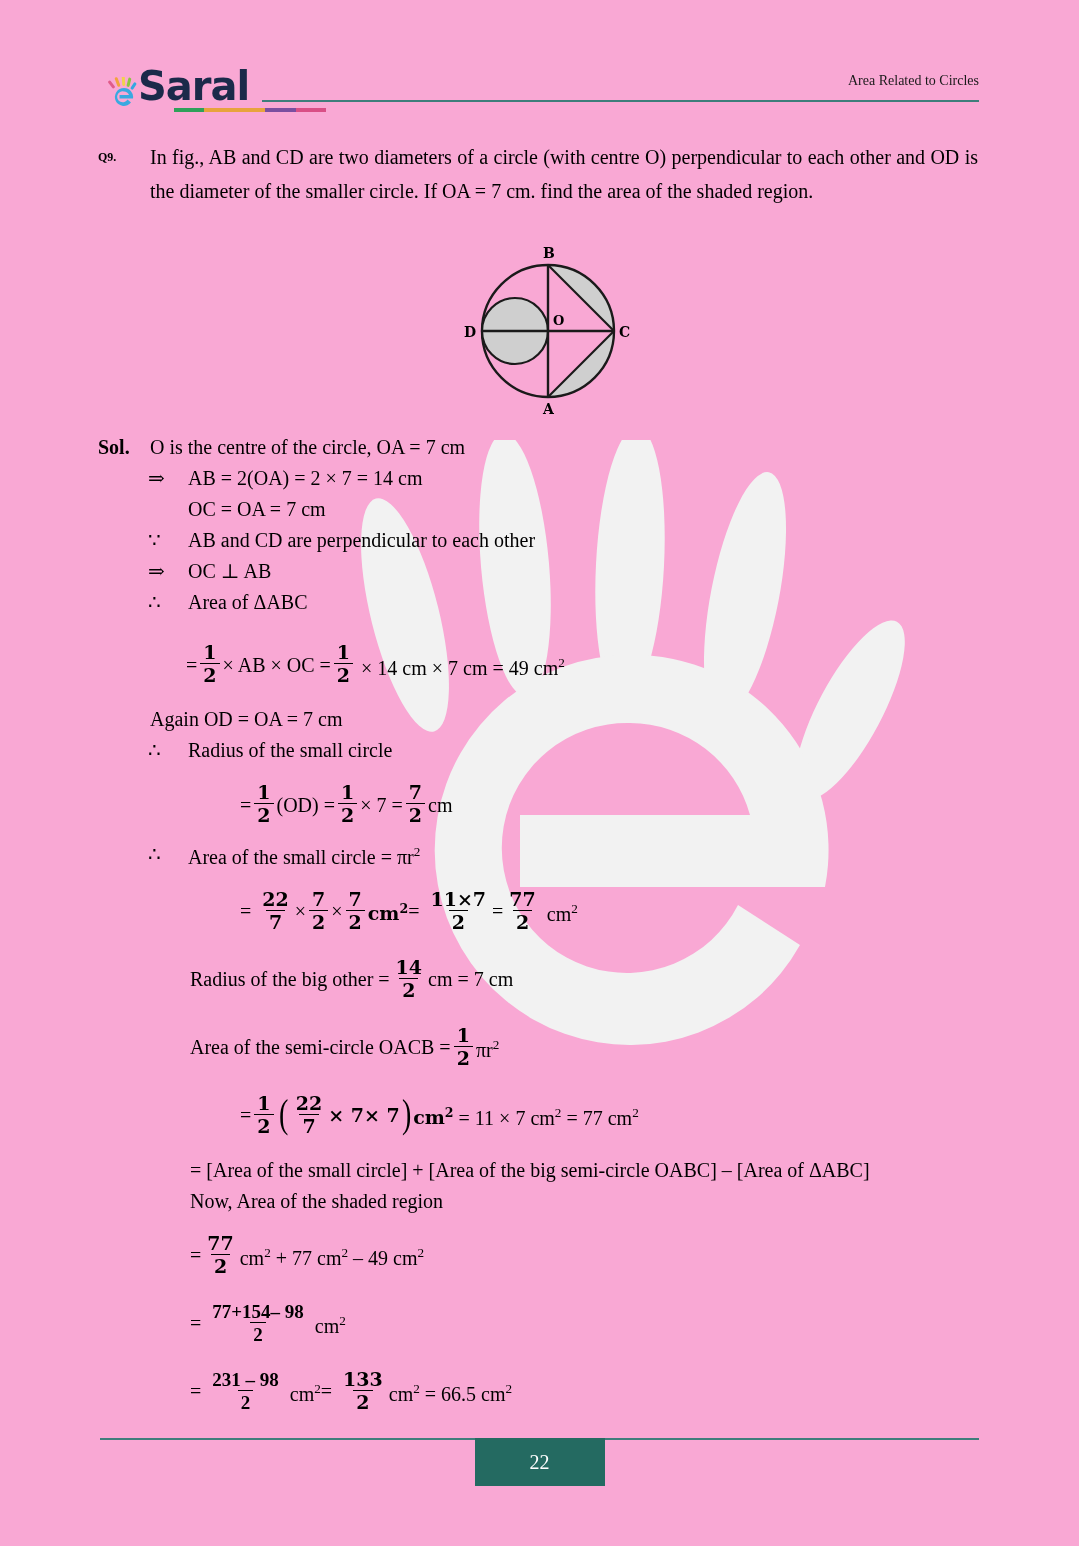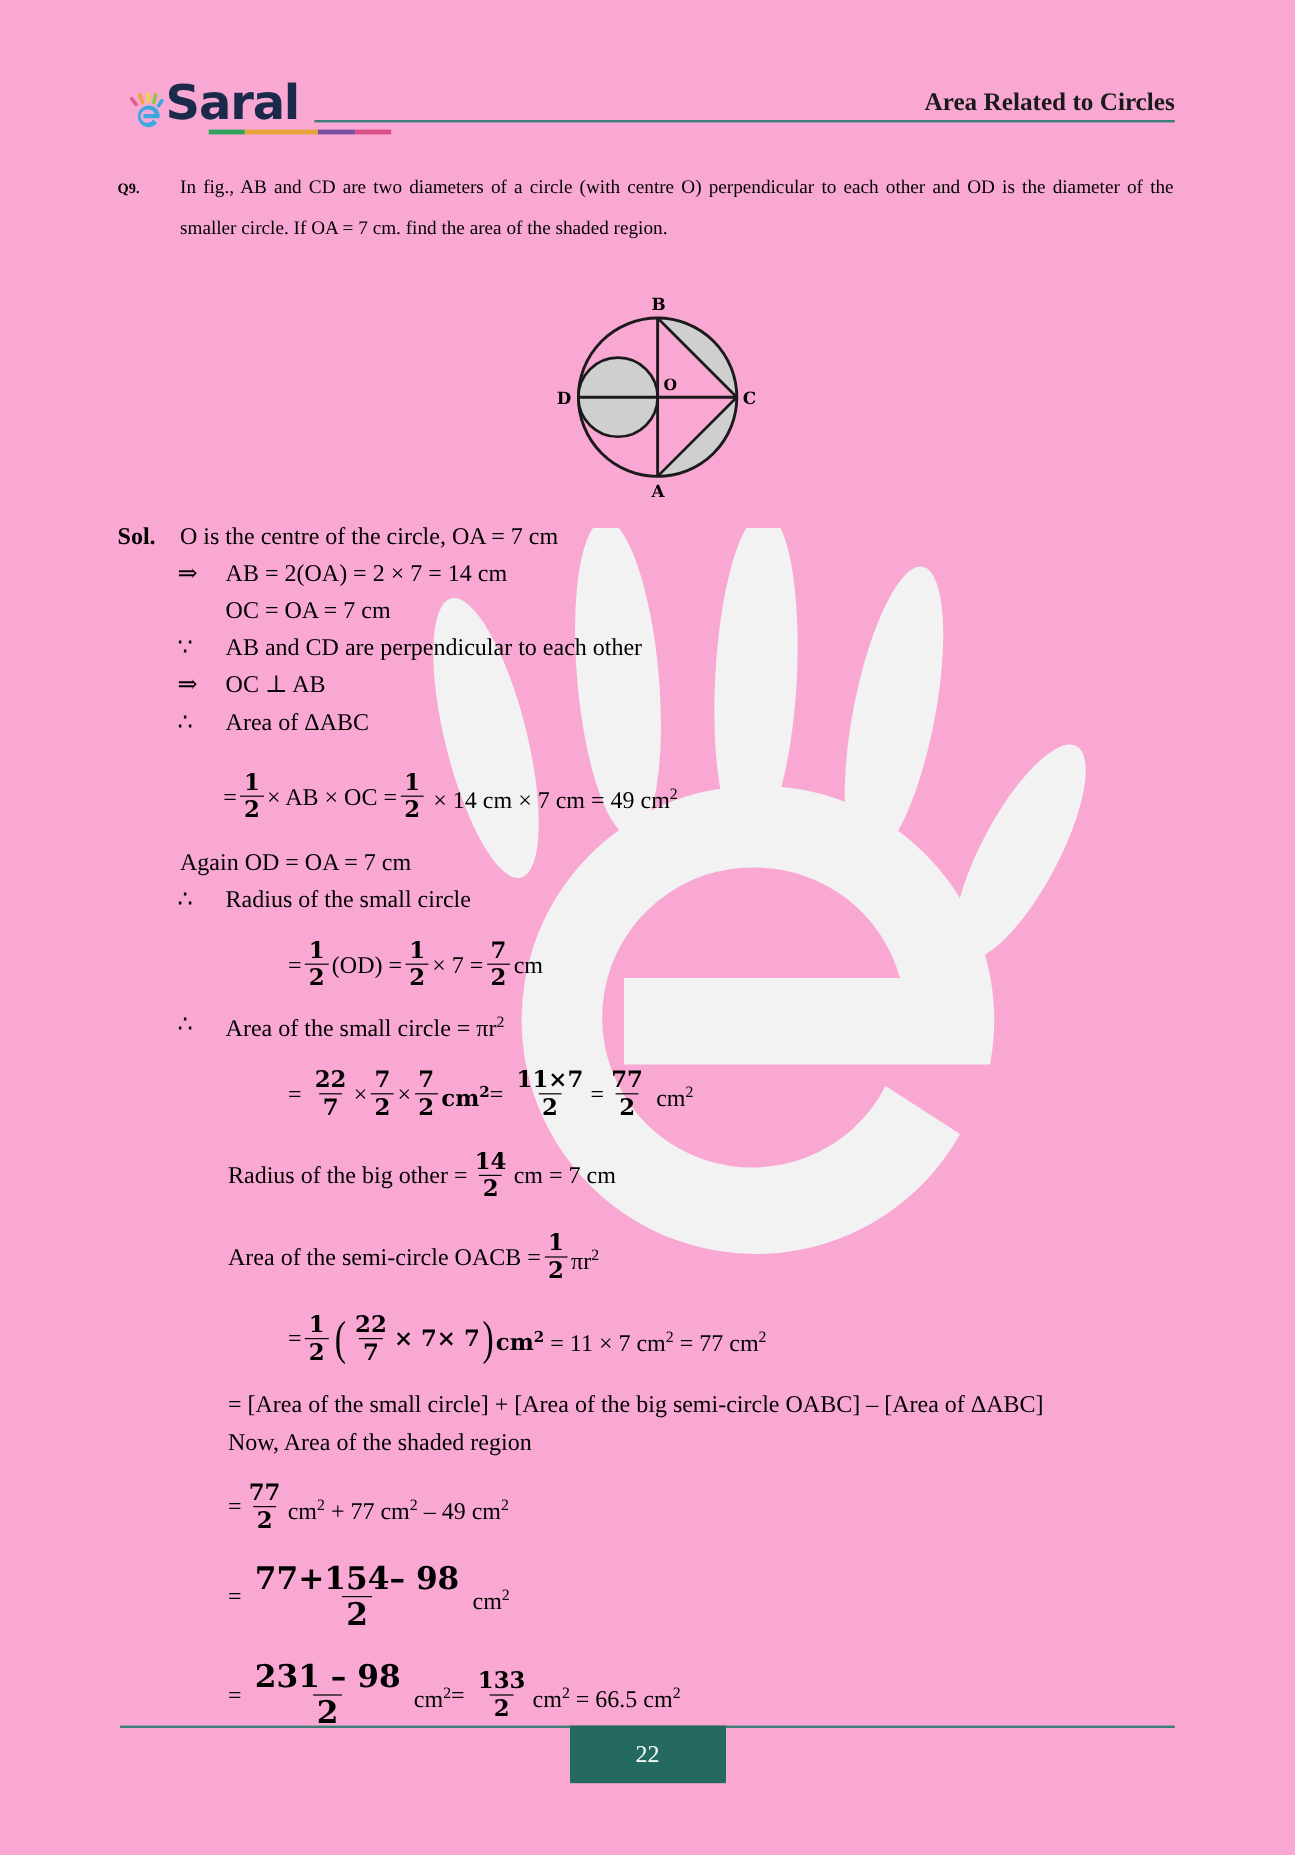--- a/index.html
+++ b/index.html
@@ -66,24 +66,23 @@
     top: 51px;
     width: 152px;
     height: 4px;
     display: flex;
   }
   .logo-bar span { flex: 1 1 auto; height: 100%; display: block; }
   .header-title {
     position: absolute;
     right: 100px;
     top: 73px;
-    font-size: 21px;
+    font-size: 14px;
     color: #1a1a1a;
     white-space: nowrap;
-    font-weight: bold;
   }
   .header-rule {
     position: absolute;
     left: 262px;
     top: 100px;
     right: 100px;
     height: 2px;
     background: #3f7d7b;
   }
   .qrow {
@@ -95,21 +94,21 @@
     align-items: flex-start;
   }
   .qlabel {
     font-weight: bold;
     font-size: 12px;
     width: 52px;
     flex: 0 0 52px;
     line-height: 34px;
   }
   .qtext {
-    font-size: 16px;
+    font-size: 20px;
     line-height: 34px;
     text-align: justify;
     flex: 1 1 auto;
   }
   
   .figure {
     position: absolute;
     left: 452px;
     top: 243px;
     width: 195px;
@@ -176,21 +175,21 @@
     font-family: "DejaVu Serif", "Liberation Serif", serif;
     font-weight: bold;
   }
   .frac .den {
     font-size: 19px;
     padding: 2px 3px 0 3px;
     border-top: 1.6px solid #000;
     font-family: "DejaVu Serif", "Liberation Serif", serif;
     font-weight: bold;
   }
-  .frac.wide .num, .frac.wide .den { font-size: 26px; }
+  .frac.wide .num, .frac.wide .den { font-size: 19px; font-family: Liberation Serif, serif; }
   .bold-math {
     font-weight: bold;
     font-family: "DejaVu Serif", "Liberation Serif", serif;
     font-size: 19px;
   }
   .paren {
     font-size: 40px;
     font-weight: 300;
     line-height: 1;
     display: inline-block;

